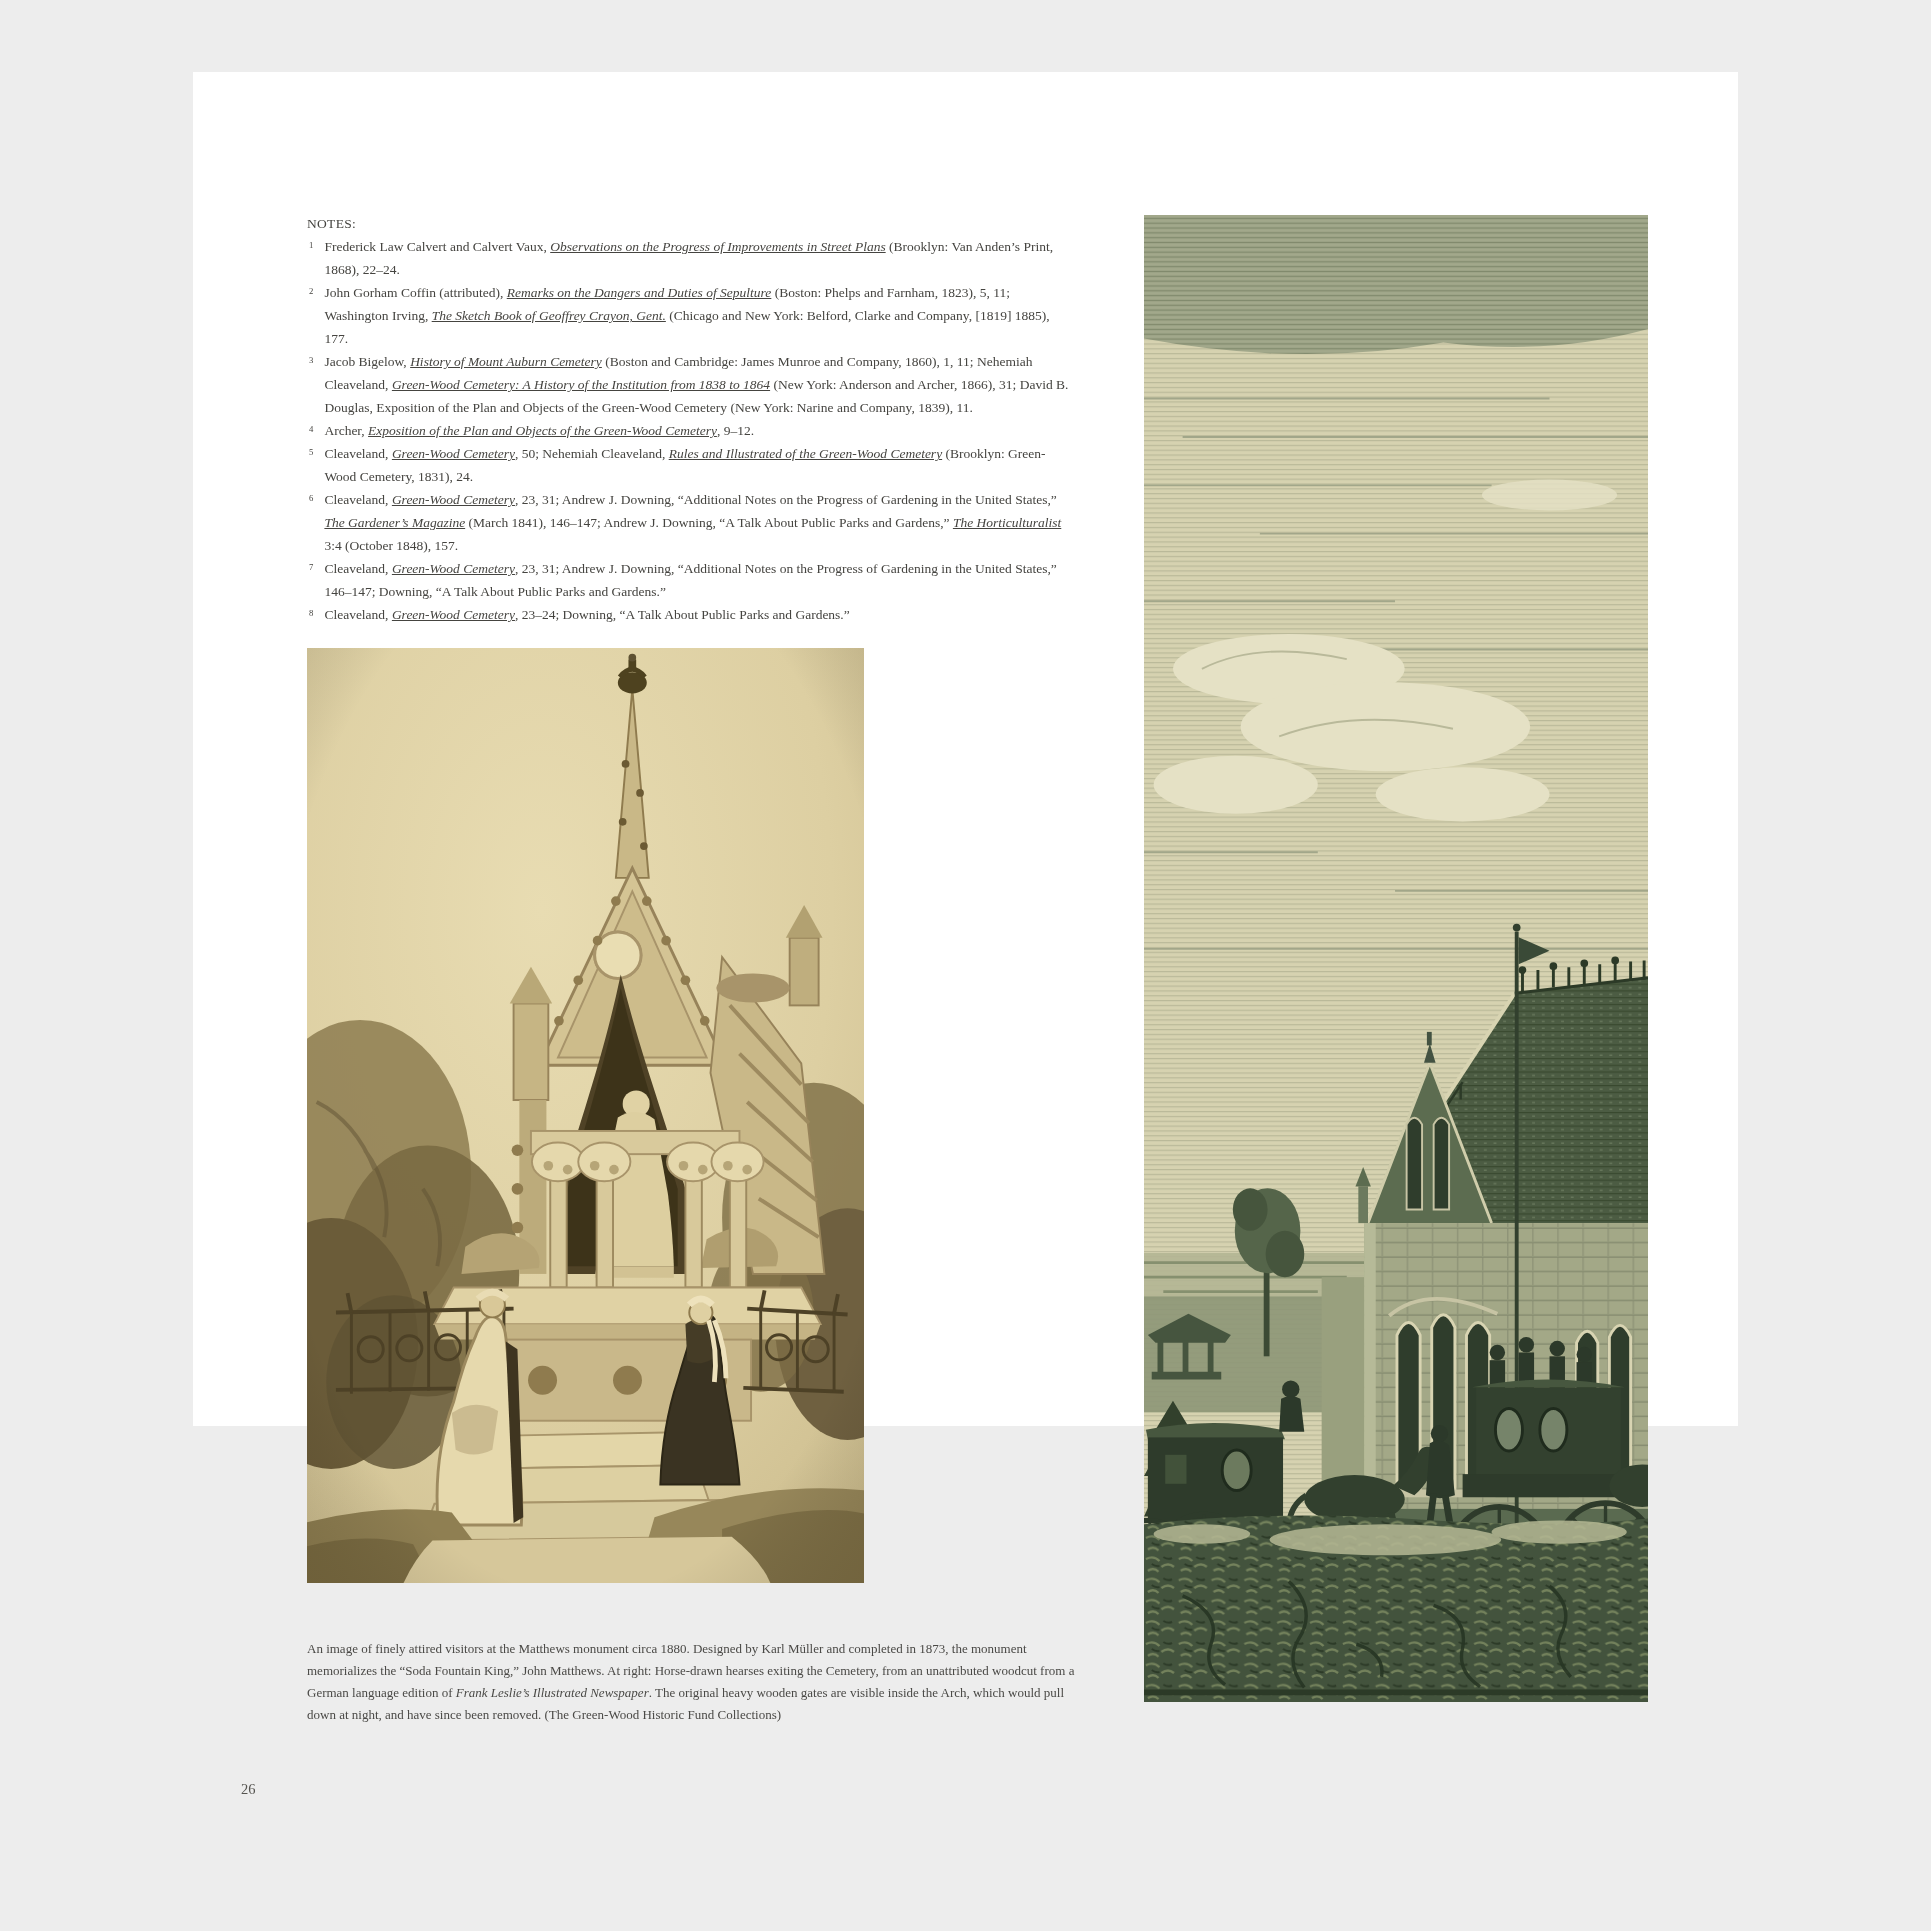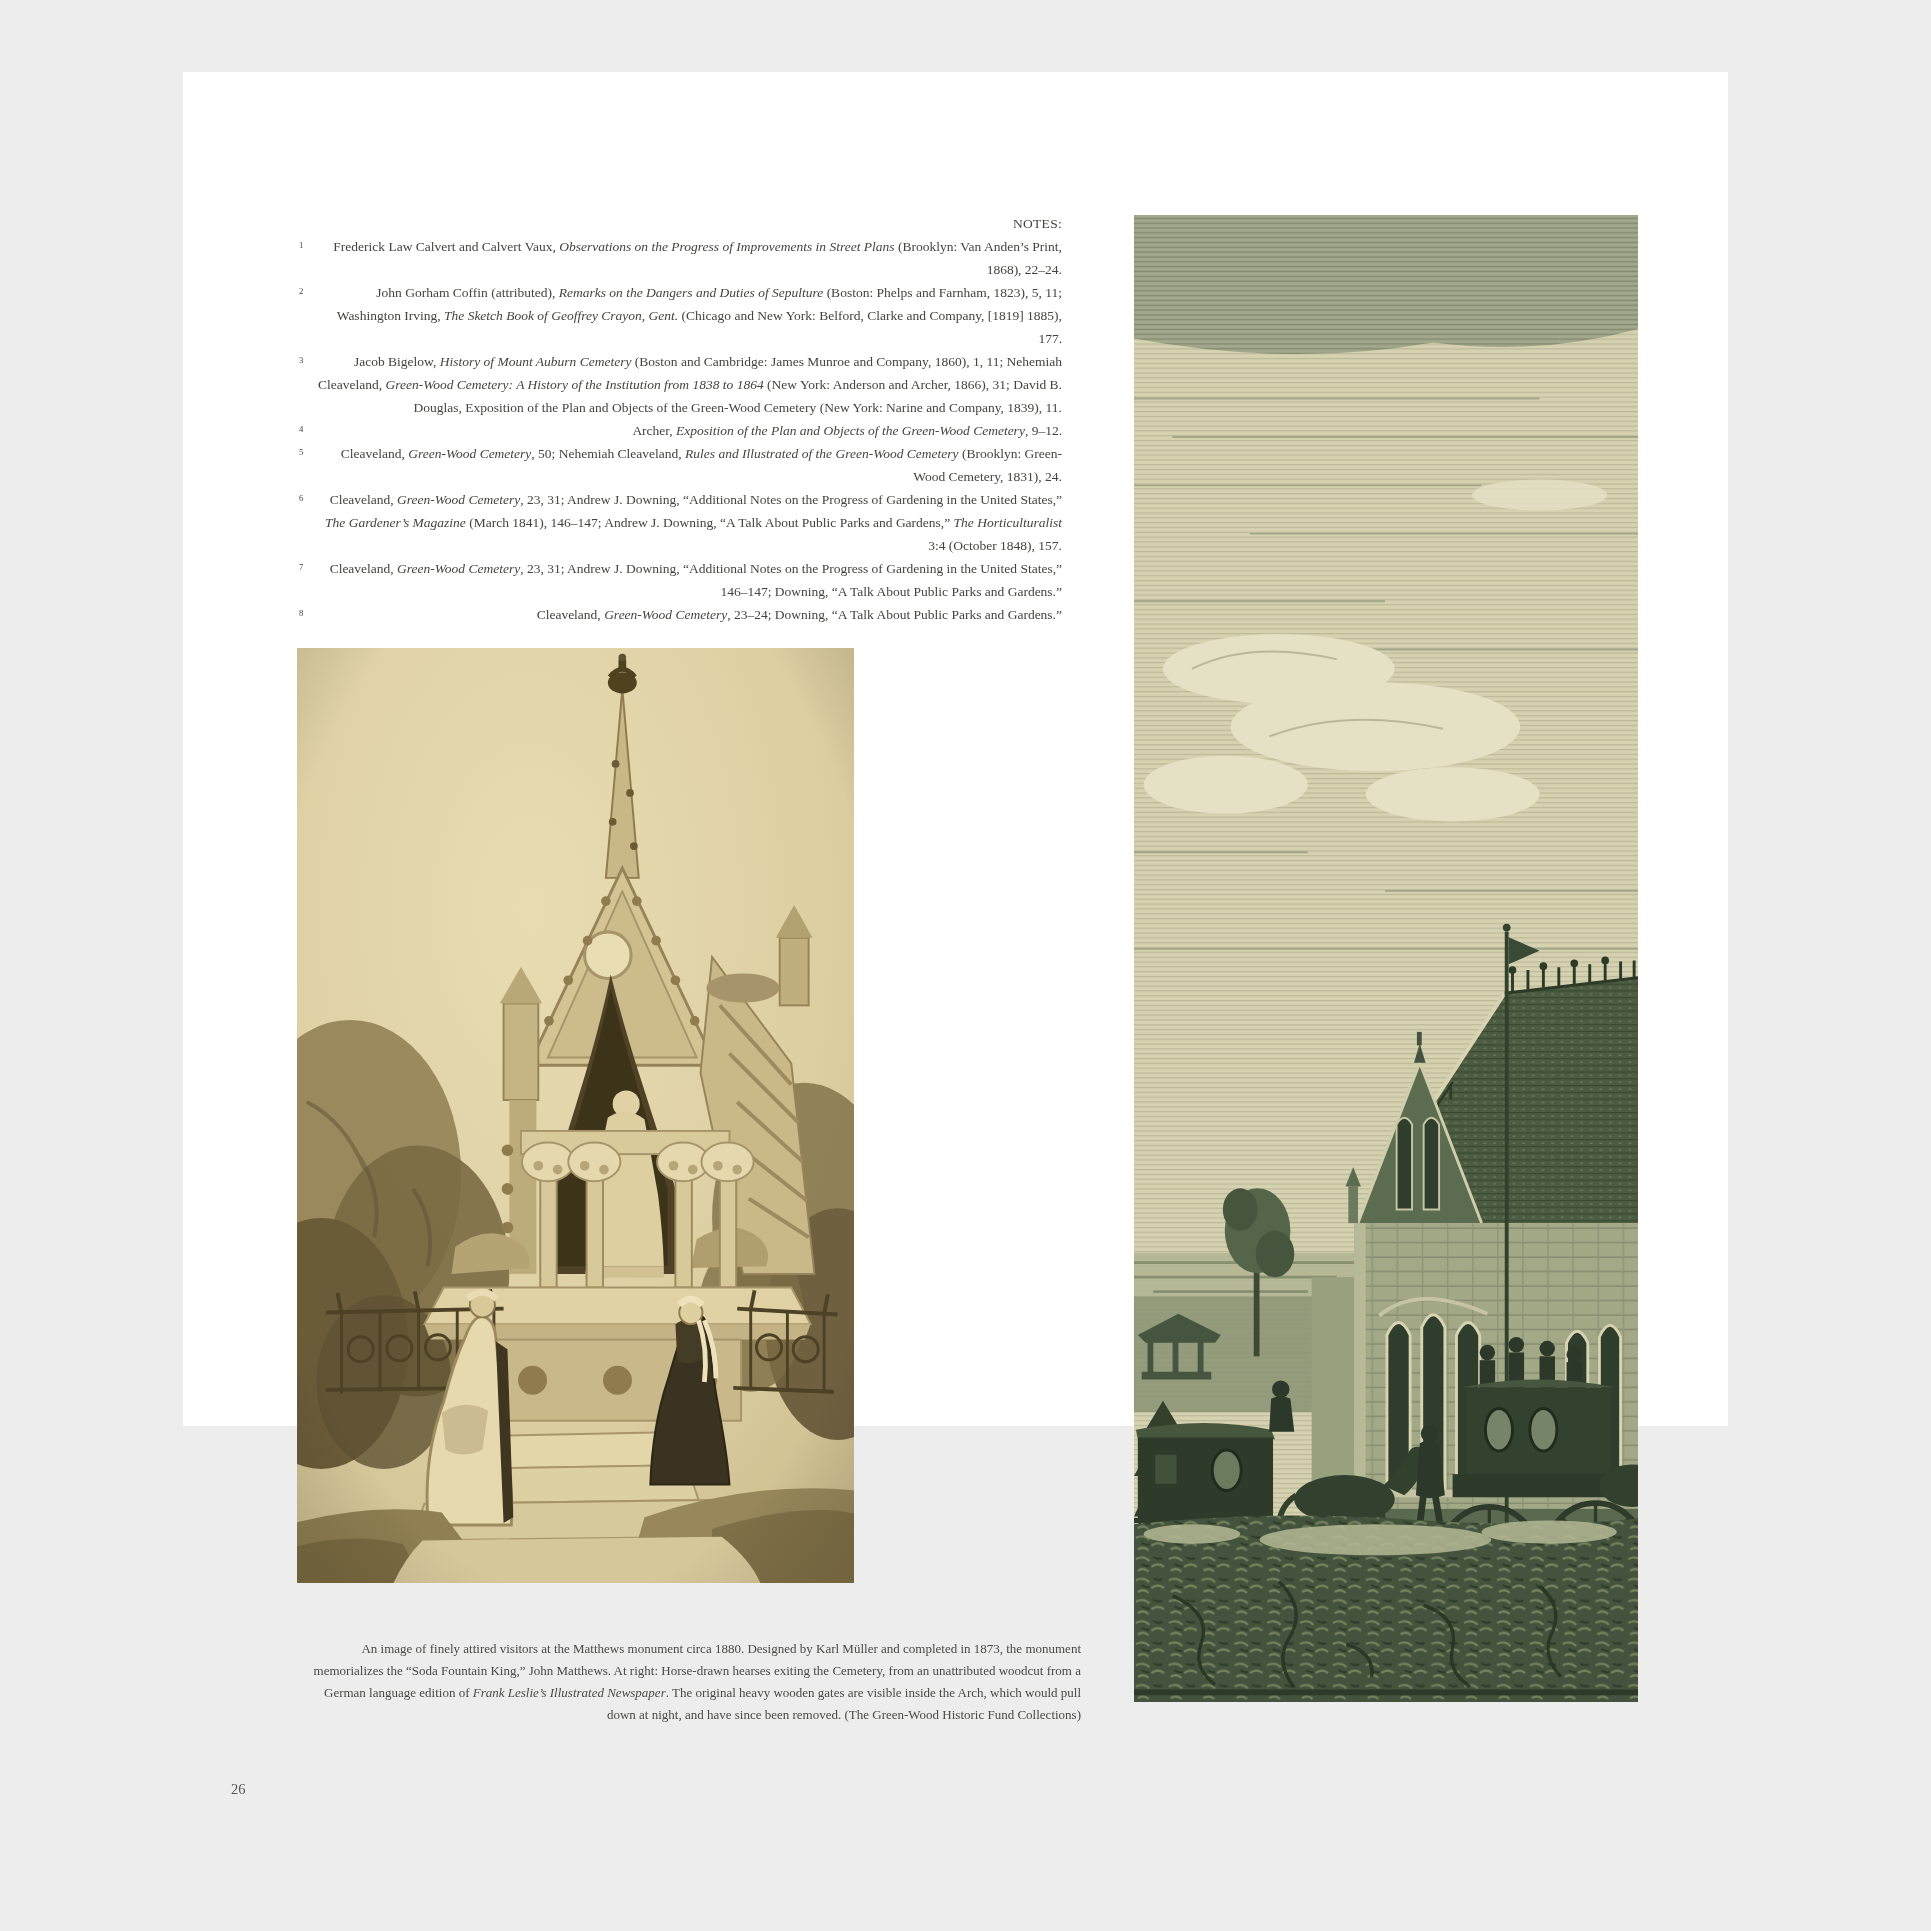--- a/index.html
+++ b/index.html
@@ -3,35 +3,34 @@
 <meta charset="utf-8">
 <style>
   html,body{margin:0;padding:0;}
   body{
     width:1931px;height:1931px;position:relative;
     background:#ededed;
     font-family:"Liberation Serif", serif;
     -webkit-font-smoothing:antialiased;
   }
   .page{
-    position:absolute;left:183px;top:72px;width:1545px;height:1354px;
+    position:absolute;left:193px;top:72px;width:1545px;height:1354px;
     background:#ffffff;
-    text-align:right;
   }
   
   .notes{
     position:absolute;left:114px;top:140px;width:765px;
     font-size:13.5px;line-height:23px;color:#454440;
   }
   .notes-heading{letter-spacing:0.3px;}
   .note{position:relative;padding-left:17.4px;}
   .note-num{
     position:absolute;left:1.9px;top:-1px;font-size:8.7px;color:#454440;
   }
-  .note i{font-style:italic;}
+  .note i{font-style:italic;text-decoration:underline;}
   
   .photo-fig{
     position:absolute;left:114px;top:576px;width:557px;height:935px;
   }
   .engraving-fig{
     position:absolute;left:951px;top:143px;width:504px;height:1487px;
   }
   .photo-fig svg,.engraving-fig svg{display:block;width:100%;height:100%;}
   
   .caption{

